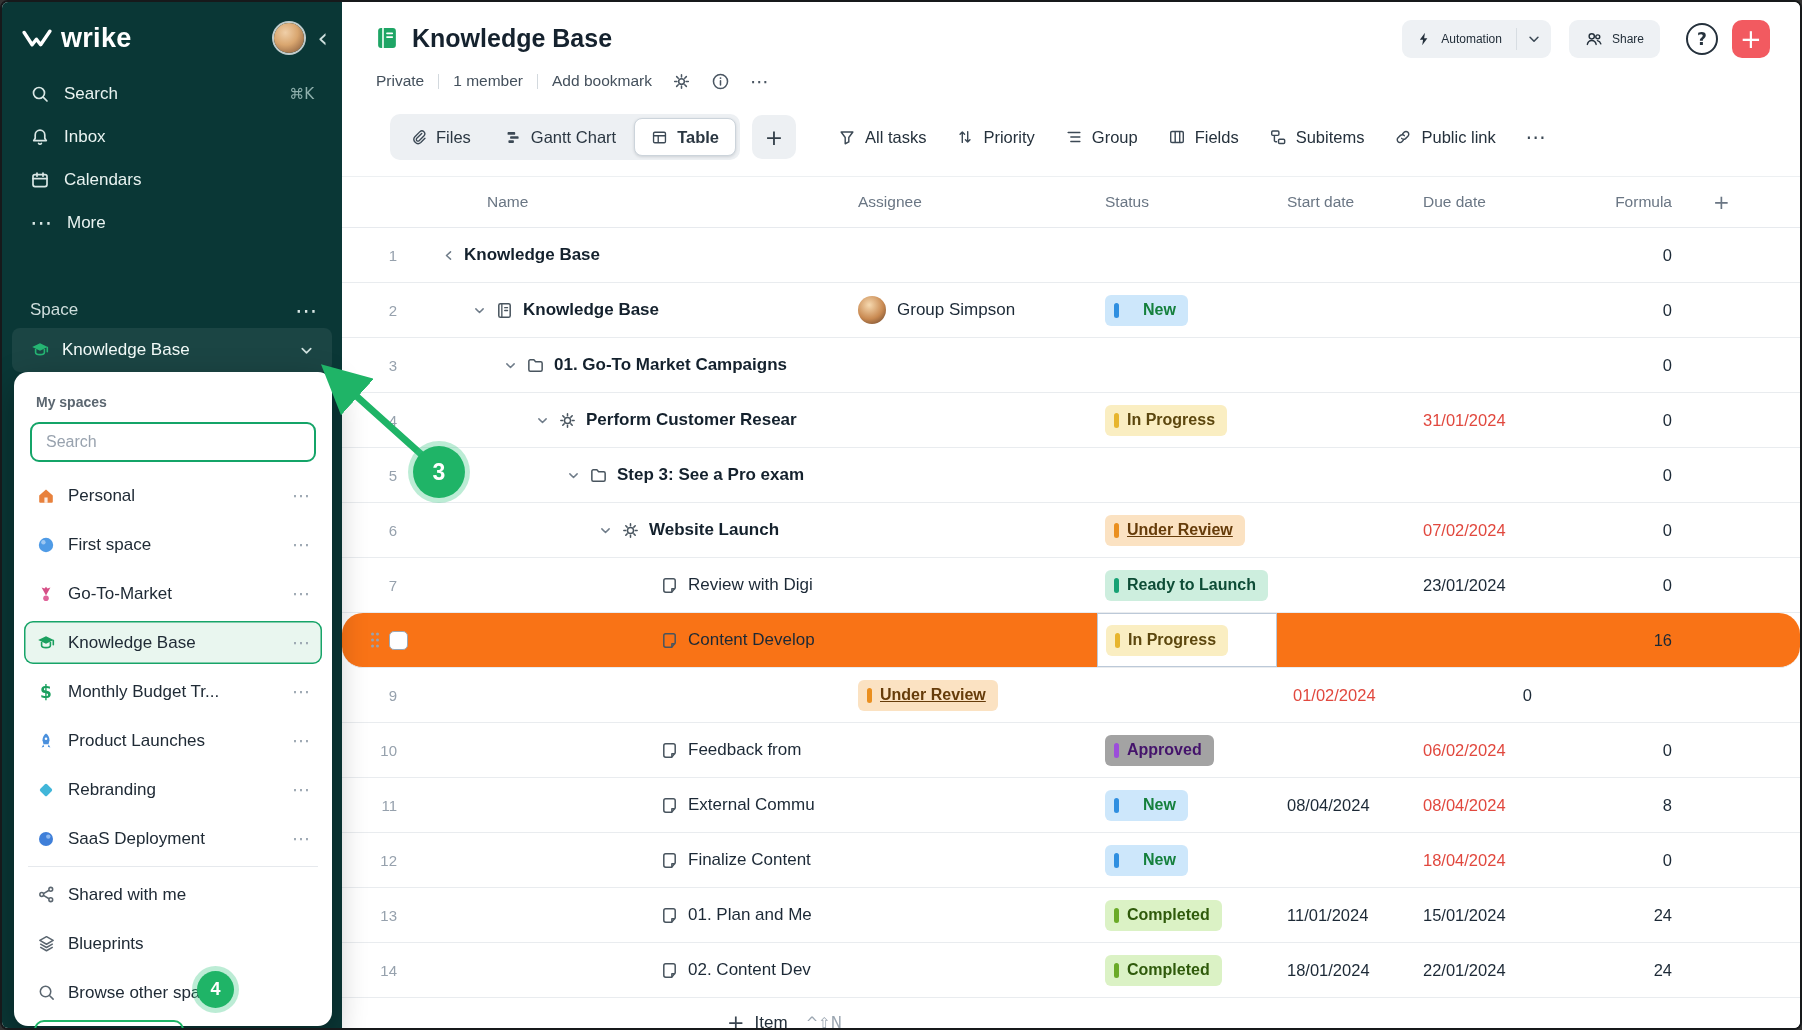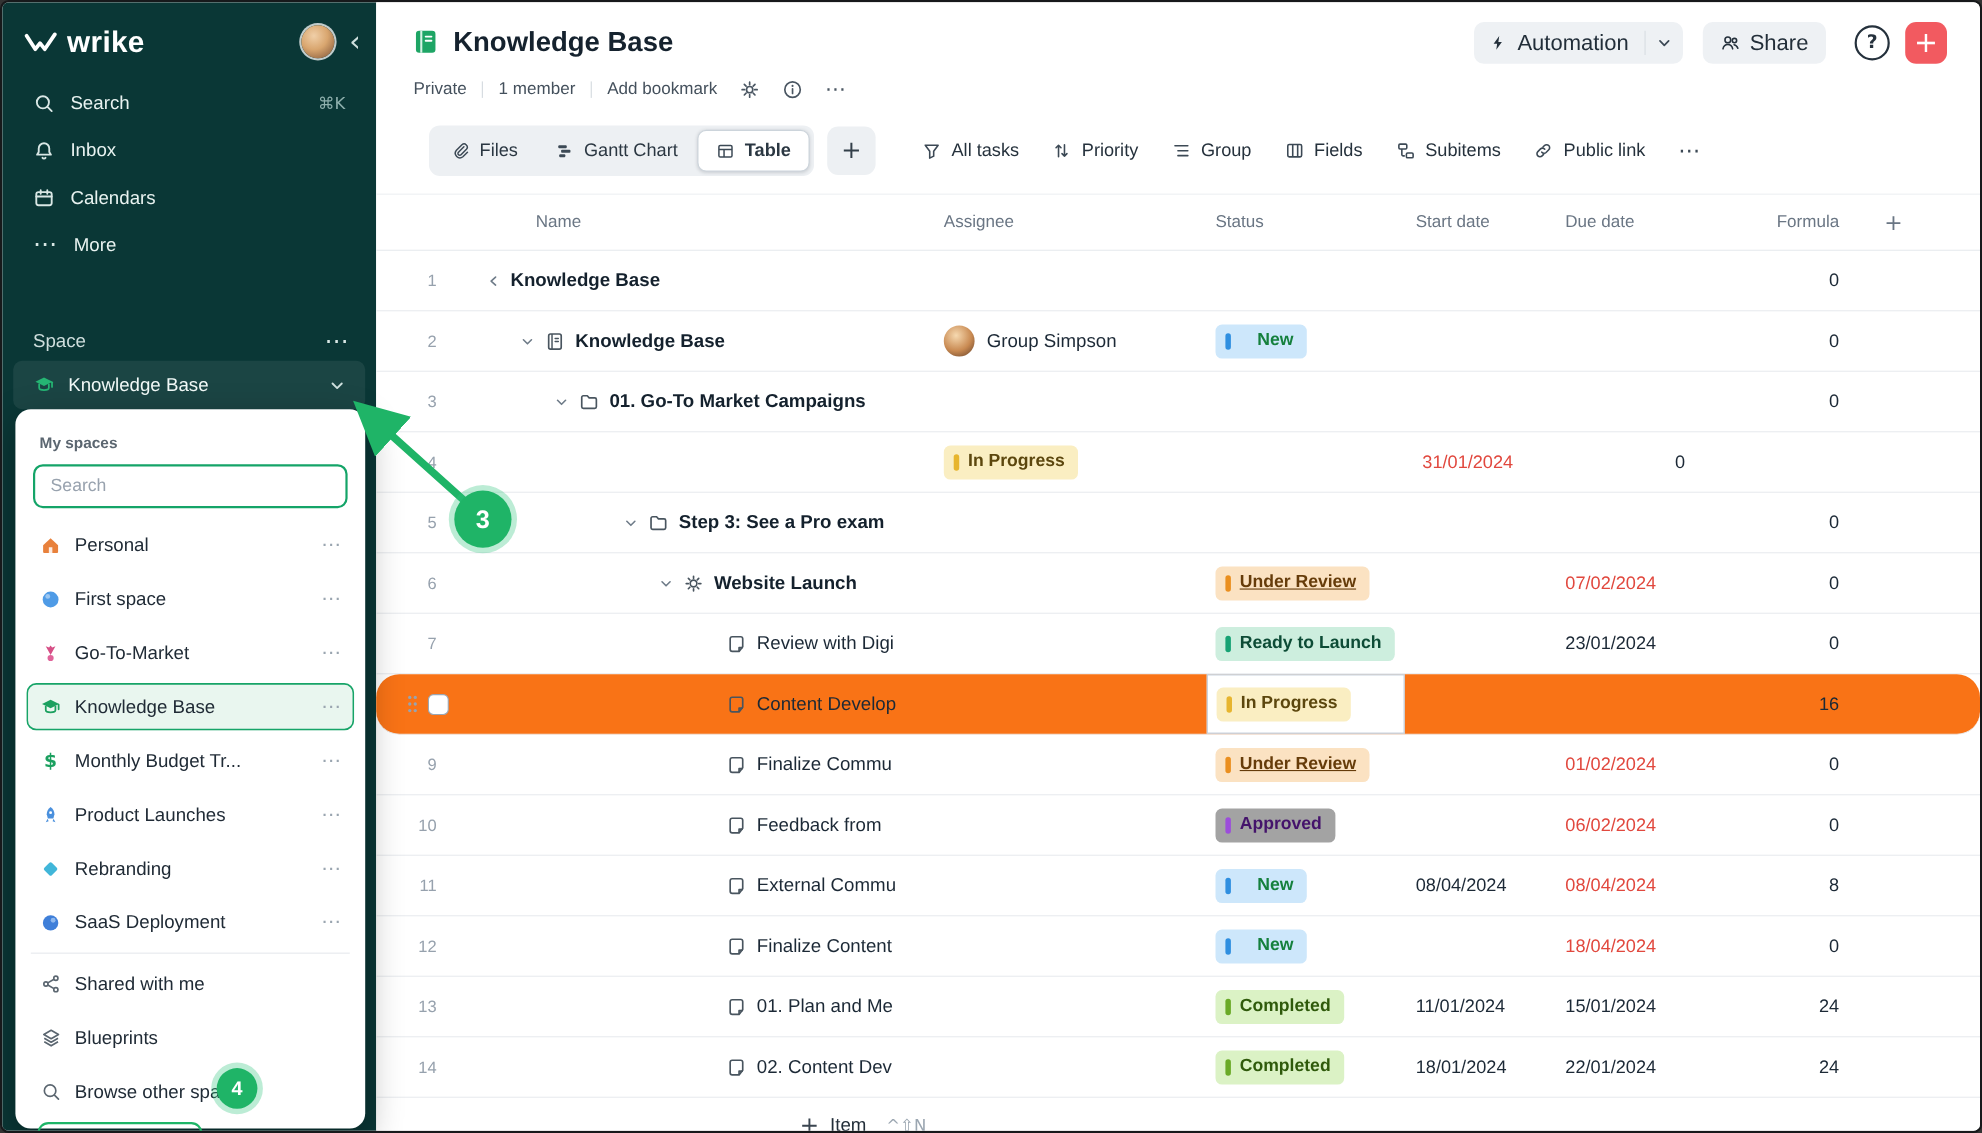--- a/index.html
+++ b/index.html
@@ -48,21 +48,21 @@
 
   
   .main{position:absolute;left:340px;top:0;right:0;bottom:0;background:#fff;}
   .page-head-left{position:absolute;top:18px;left:32px;}
   .title-row{display:flex;align-items:center;gap:12px;height:36px;}
   .page-title{font-size:25px;font-weight:700;color:#15222e;}
   .meta-row{position:absolute;top:66px;left:34px;display:flex;align-items:center;height:26px;font-size:15.5px;color:#44505c;}
   .meta-sep{width:1px;height:15px;background:#d3d9de;margin:0 14px;}
   .meta-ico{display:flex;color:#4a5662;margin-left:20px;}
   .head-right{position:absolute;top:18px;right:30px;display:flex;align-items:center;}
-  .btn-gray{background:#eef1f4;border-radius:9px;height:38px;display:flex;align-items:center;font-size:20px;color:#222e39;}
+  .btn-gray{background:#eef1f4;border-radius:9px;height:38px;display:flex;align-items:center;font-size:12px;color:#222e39;}
   .auto-main{display:flex;align-items:center;gap:9px;padding:0 14px;height:100%;}
   .auto-divider{width:1px;height:22px;background:#d7dde2;}
   .auto-chev{width:34px;display:flex;justify-content:center;color:#3c4955;}
   .share-btn{gap:9px;padding:0 16px;margin-left:18px;}
   .help-btn{margin-left:26px;width:32px;height:32px;border:2px solid #25313c;border-radius:50%;display:flex;align-items:center;justify-content:center;font-weight:700;font-size:17px;color:#25313c;box-sizing:border-box;}
   .add-btn{margin-left:14px;width:38px;height:38px;border-radius:10px;background:#f25a60;color:#fff;font-size:26px;display:flex;align-items:center;justify-content:center;}
 
   .toolbar{position:absolute;top:112px;left:48px;display:flex;align-items:center;}
   .views{display:flex;align-items:center;background:#edf0f3;border-radius:10px;padding:4px;gap:2px;}
   .view{display:flex;align-items:center;gap:9px;height:38px;padding:0 16px;font-size:16.5px;color:#2b3742;border-radius:8px;box-sizing:border-box;}
@@ -576,20 +576,34 @@
         <div class="c-start"></div>
         <div class="c-due"></div>
         <div class="c-formula">0</div>
         <div></div>
       </div>
 
       <div class="grid trow lvl3 bold">
         <div class="c-num">
             <span>4</span>
           </div>
+        <div class="c-name">
+          <span class="chev">
+              <svg width="13" height="13" viewBox="0 0 16 16">
+                <path d="M3.5 6l4.5 4.5L12.5 6" fill="none" stroke="currentColor" stroke-width="1.8" stroke-linecap="round" stroke-linejoin="round"></path>
+              </svg>
+            </span>
+          <span class="ricon">
+              <svg width="19" height="19" viewBox="0 0 20 20">
+                <circle cx="10" cy="10" r="3.2" fill="none" stroke="currentColor" stroke-width="1.6"></circle>
+                <path d="M10 3v2M10 15v2M3 10h2M15 10h2M5.05 5.05l1.4 1.4M13.55 13.55l1.4 1.4M14.95 5.05l-1.4 1.4M6.45 13.55l-1.4 1.4" fill="none" stroke="currentColor" stroke-width="1.6" stroke-linecap="round"></path>
+              </svg>
+            </span>
+          <span class="nm">Perform Customer Resear</span>
+        </div>
         <div class="c-assignee"></div>
         <div class="c-status">
             <span class="badge" data-status="yellow">
               <i class="bar"></i>
               <span>In Progress</span>
             </span>
           </div>
         <div class="c-start"></div>
         <div class="c-due" data-late="true">31/01/2024</div>
         <div class="c-formula">0</div>
@@ -713,29 +727,20 @@
         <div class="c-start"></div>
         <div class="c-due"></div>
         <div class="c-formula">16</div>
         <div></div>
       </div>
 
       <div class="grid trow lvl6">
         <div class="c-num">
             <span>9</span>
           </div>
-        <div class="c-name">
-          <span class="ricon">
-              <svg width="19" height="19" viewBox="0 0 20 20">
-                <path d="M4 5a2 2 0 0 1 2-2h8a2 2 0 0 1 2 2v7.5L12.5 17H6a2 2 0 0 1-2-2z" fill="none" stroke="currentColor" stroke-width="1.6" stroke-linejoin="round"></path>
-                <path d="M12.5 17v-3.5H16" fill="none" stroke="currentColor" stroke-width="1.6" stroke-linejoin="round"></path>
-              </svg>
-            </span>
-          <span class="nm">Finalize Commu</span>
-        </div>
         <div class="c-assignee"></div>
         <div class="c-status">
             <span class="badge" data-status="orange">
               <i class="bar"></i>
               <span>Under Review</span>
             </span>
           </div>
         <div class="c-start"></div>
         <div class="c-due" data-late="true">01/02/2024</div>
         <div class="c-formula">0</div>

